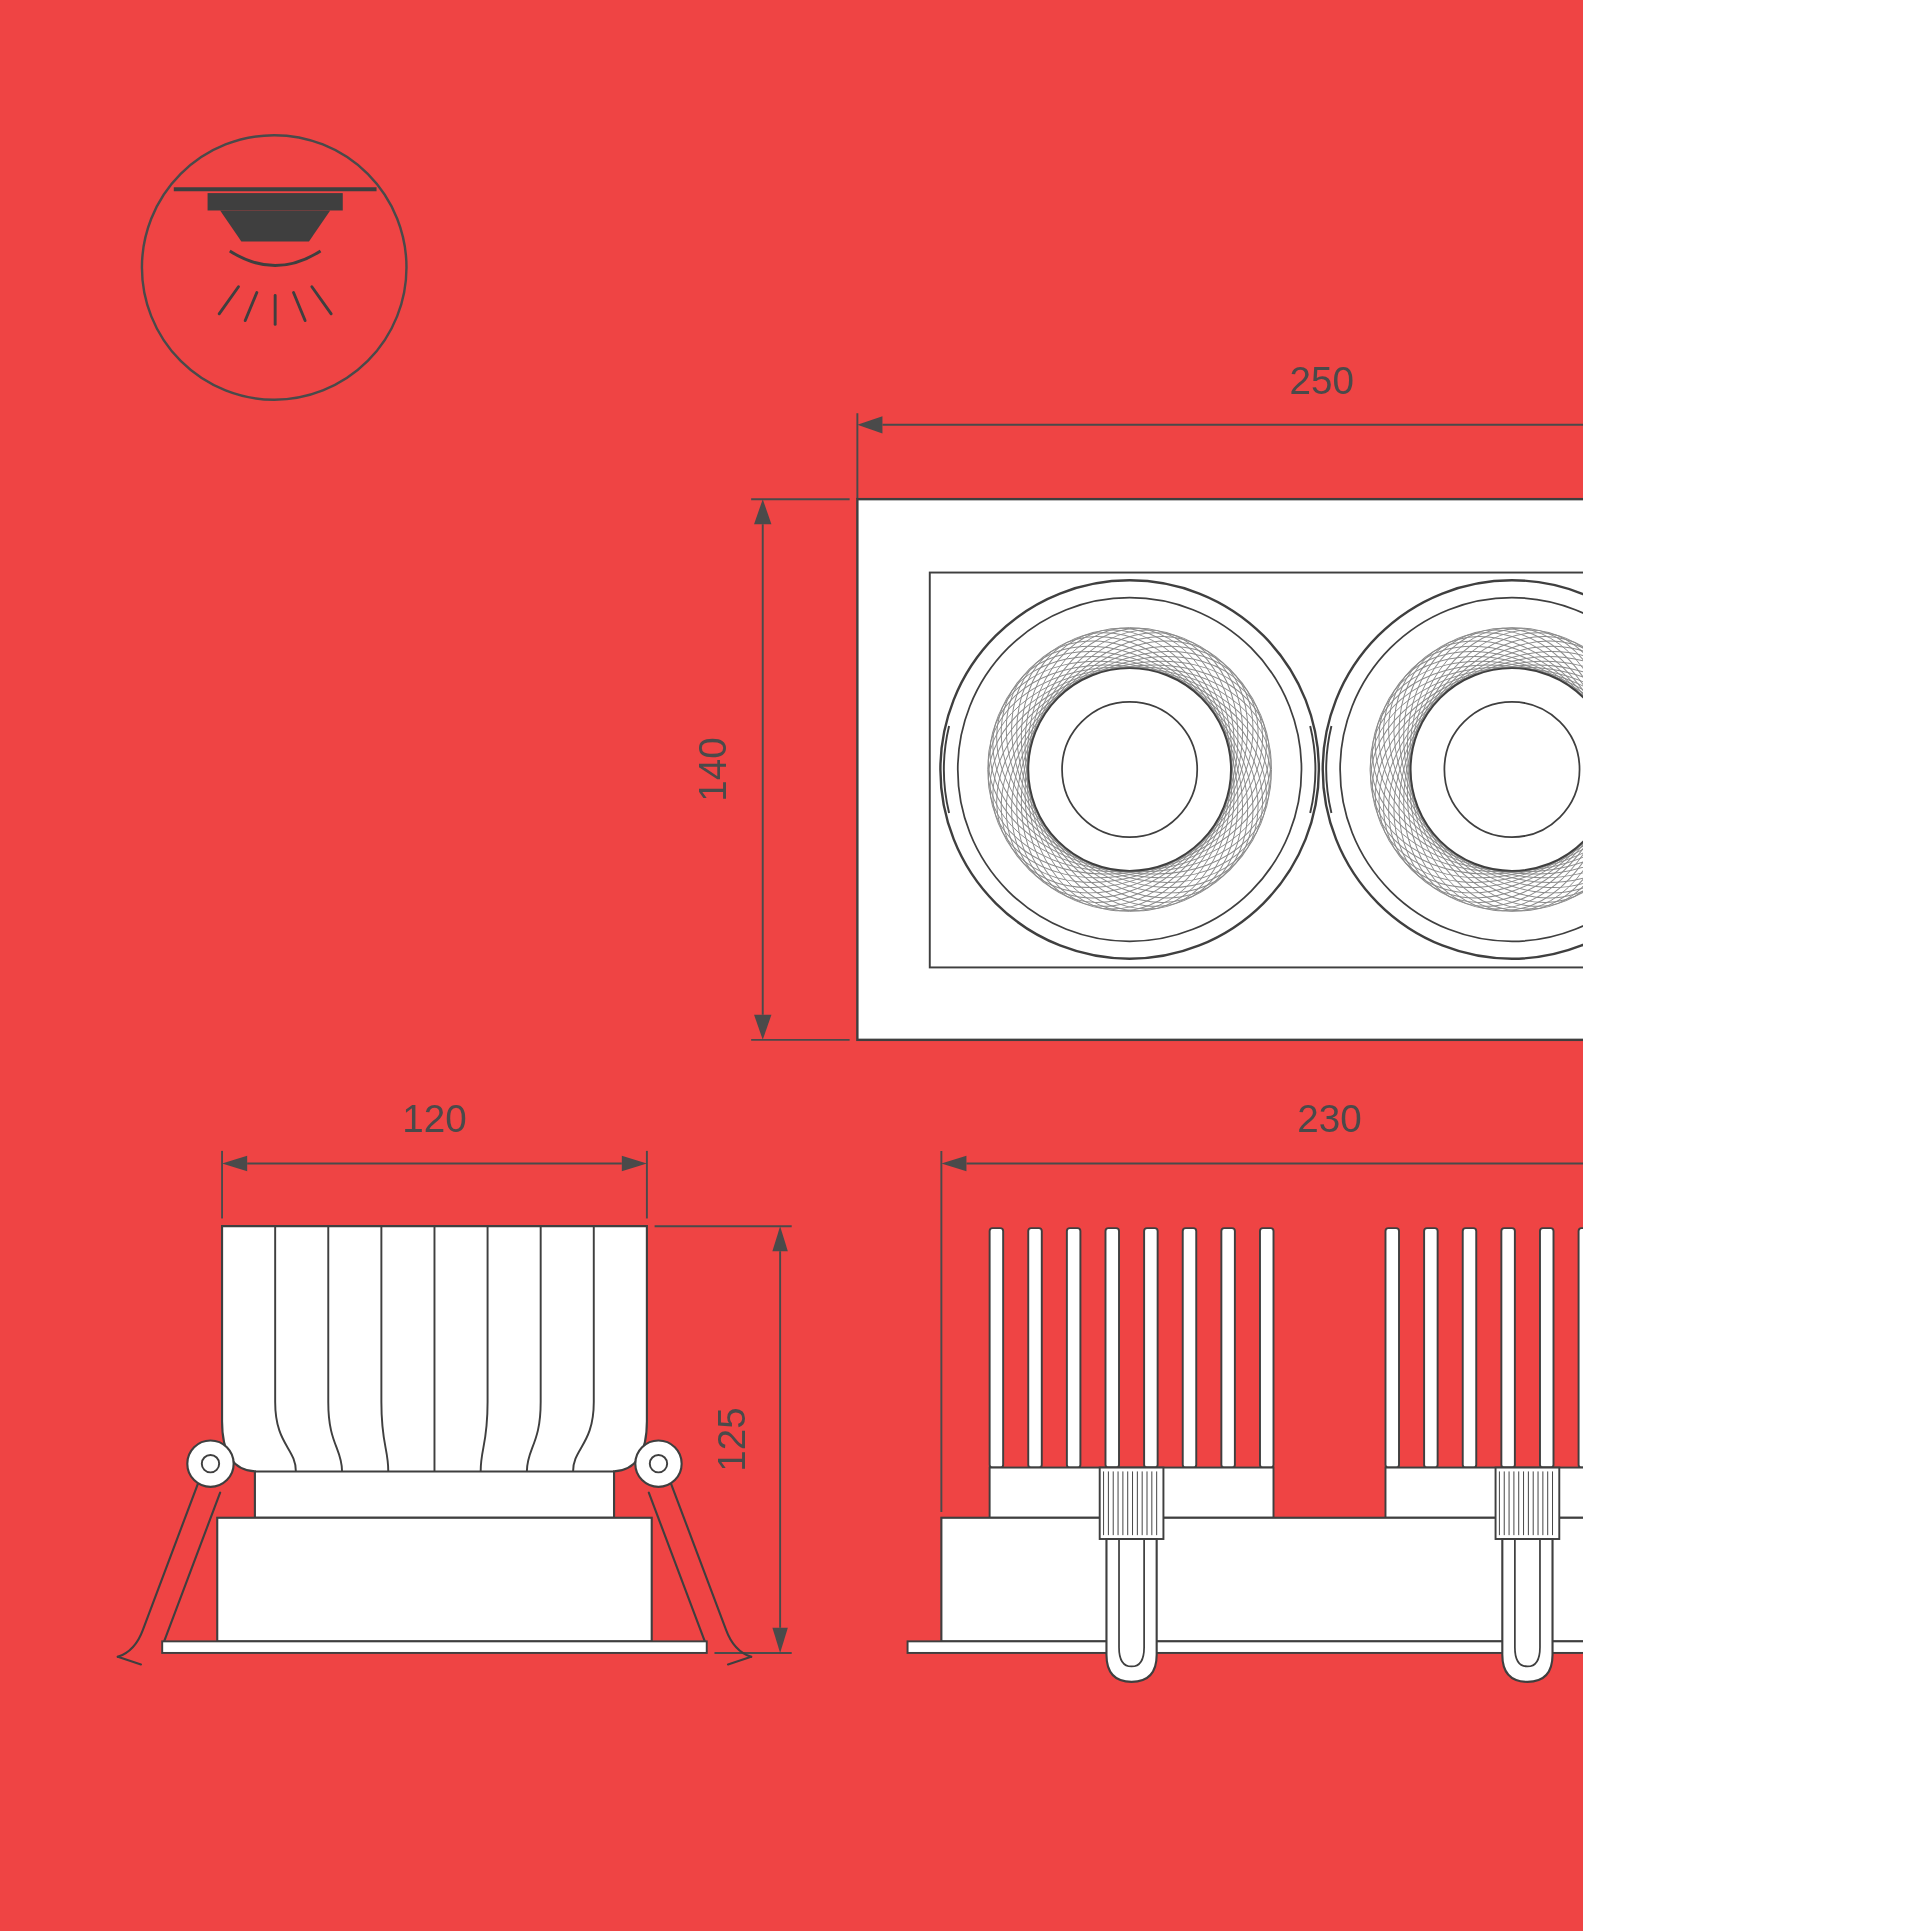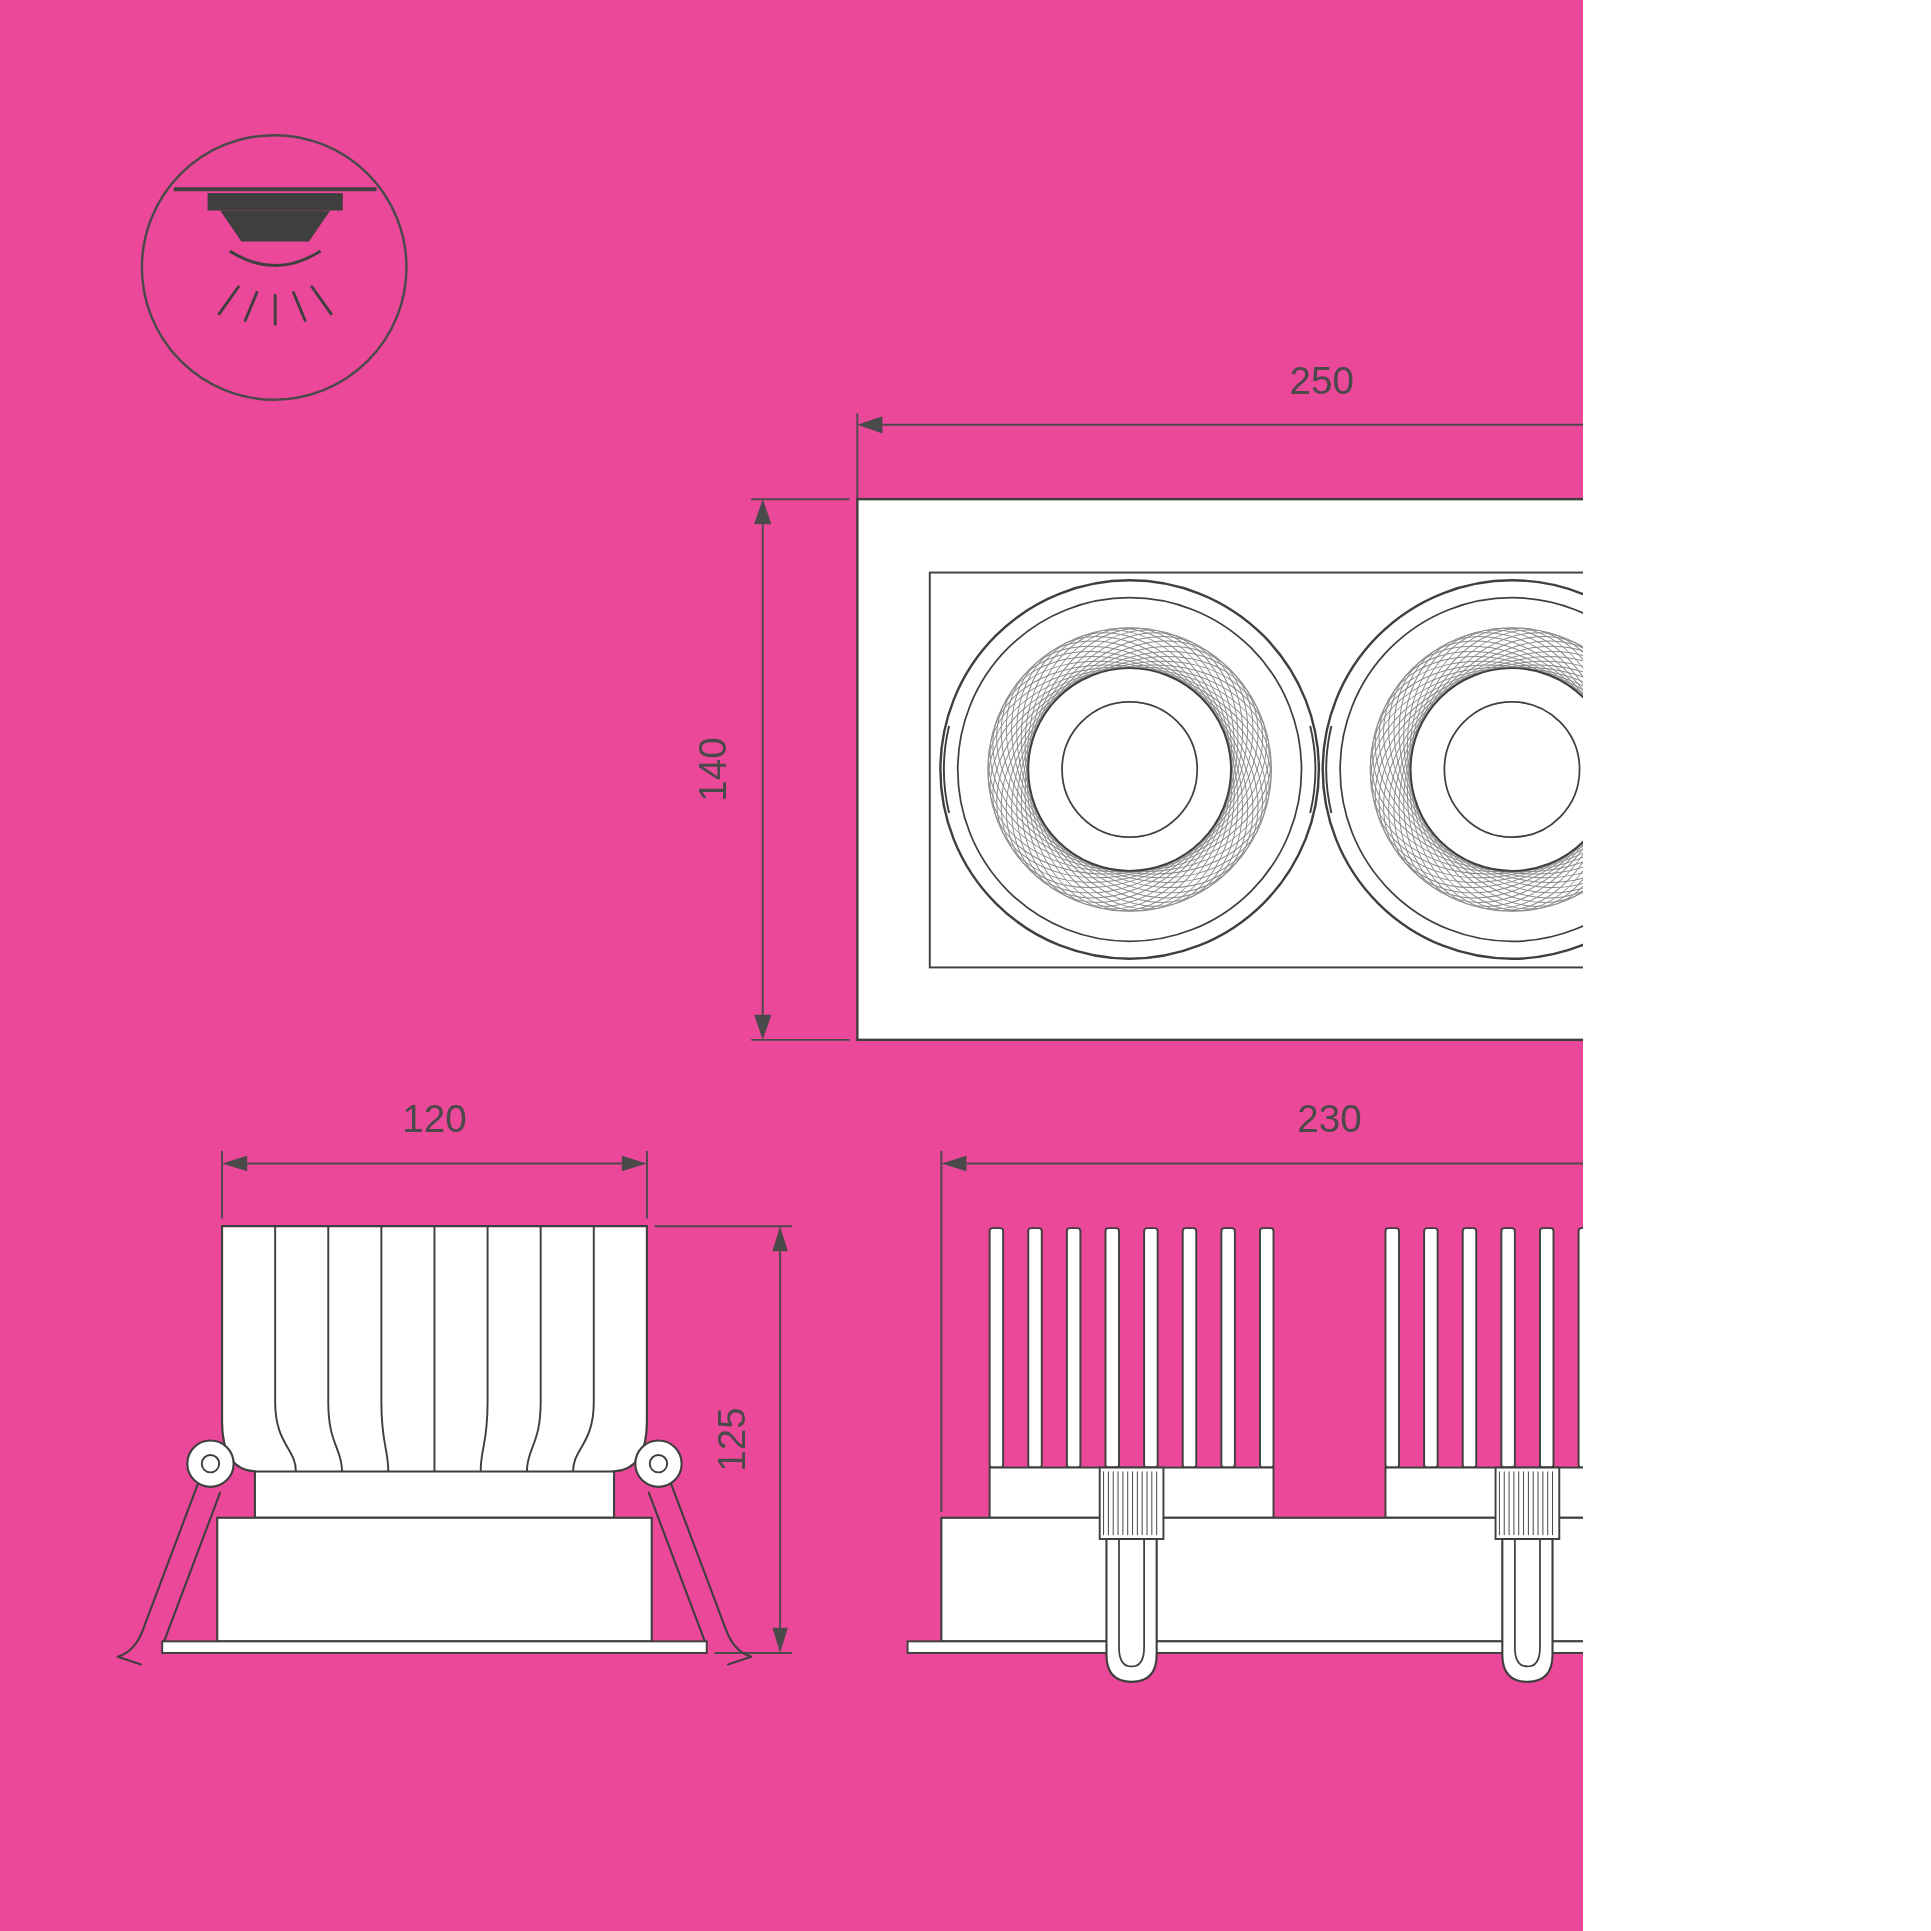--- a/index.html
+++ b/index.html
@@ -1,16 +1,16 @@
 <!DOCTYPE html>
 <html><head>
 <meta charset="utf-8">
 <style>
   html,body{margin:0;padding:0;background:#ffffff;}
-  .canvas{width:1583px;height:1931px;position:relative;background:#ec4899;overflow:hidden;}
+  .canvas{width:1583px;height:1931px;position:relative;background:#ef4444;overflow:hidden;}
   .dim-label{font-family:"Liberation Sans",sans-serif;font-size:40px;fill:#4a4a4a;}
   svg{display:block;}
 </style>
 </head>
 <body>
 
 <div class="canvas">
 <svg width="1931" height="1931" viewBox="0 0 2000 2000">
 
   <g>

